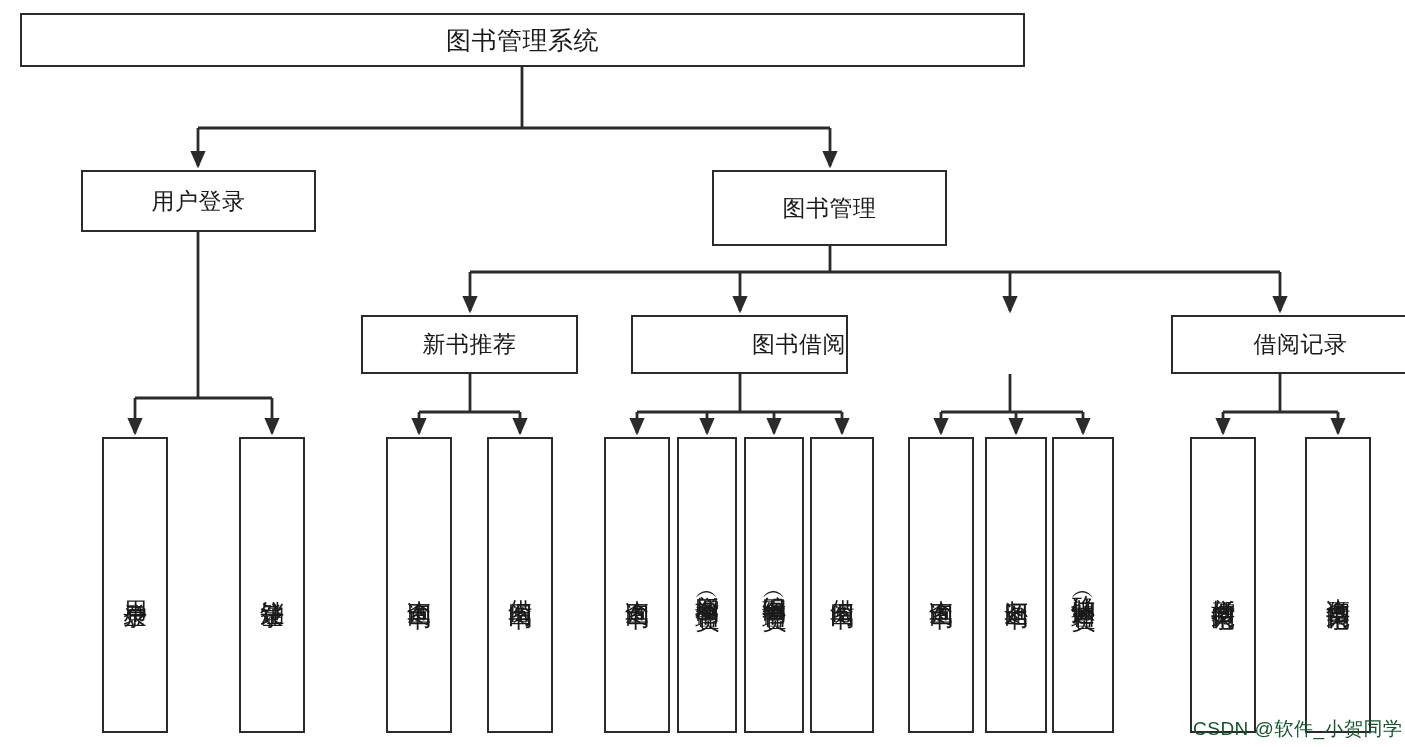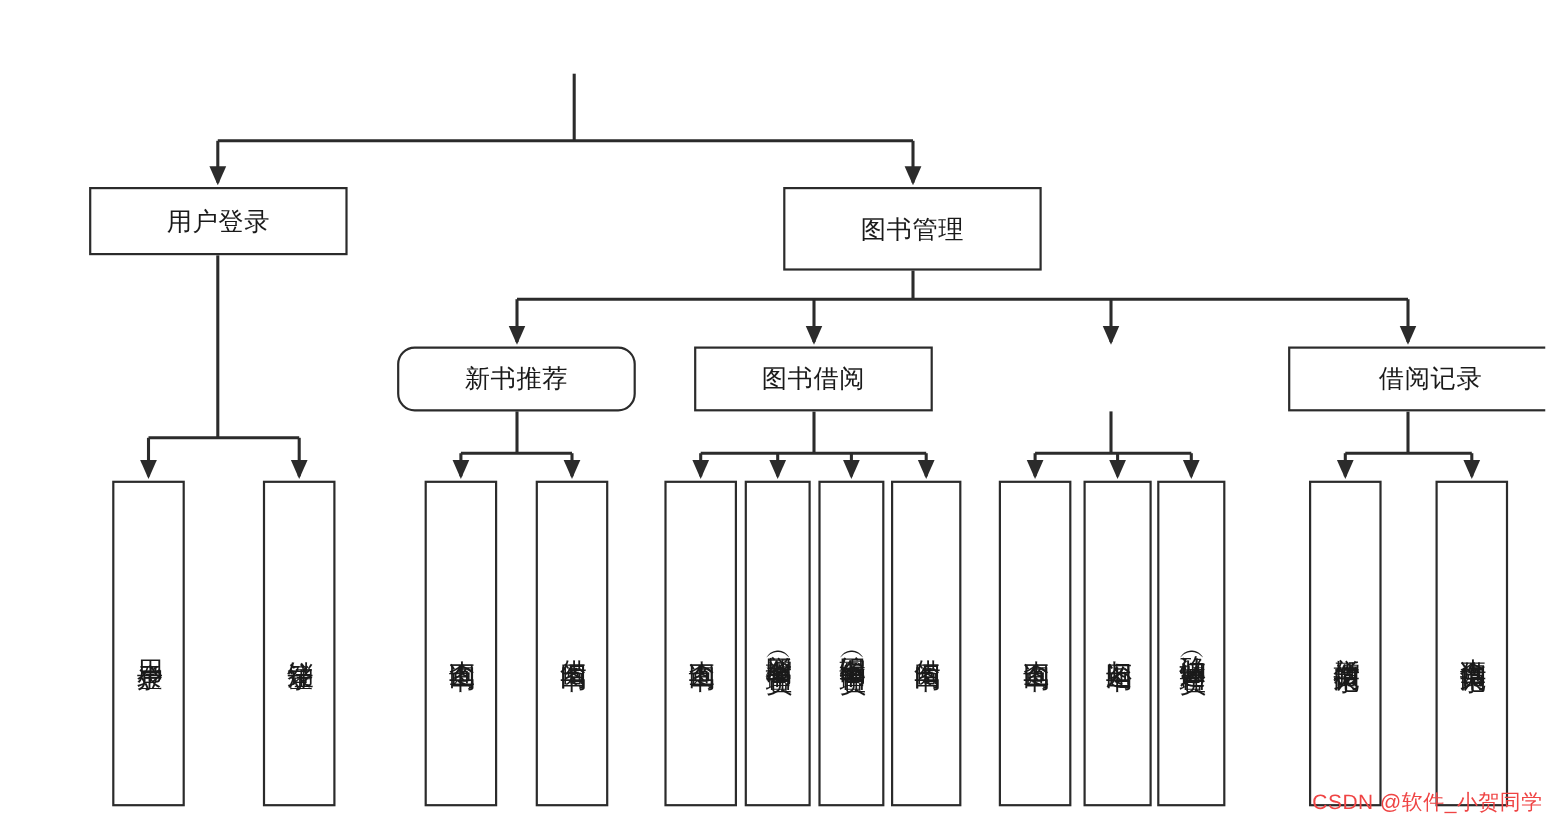--- a/index.html
+++ b/index.html
@@ -50,21 +50,21 @@
     text-orientation:upright;
     font-size:24px;
     line-height:1.02;
     letter-spacing:2px;
     white-space:normal;
     max-height:100%;
     text-align:center;
   }
   .watermark{
     position:absolute;
-    color:#ef4444;
+    color:#14532d;
     font-size:19px;
     white-space:nowrap;
     letter-spacing:0.5px;
     user-select:none;
   }
 </style>
 </head>
 <body>
 
 <div id="canvas">
@@ -112,32 +112,35 @@
       <path d="M 1016 412 L 1016 433" marker-end="url(#arrow)"></path>
       <path d="M 1083 412 L 1083 433" marker-end="url(#arrow)"></path>
 
       <path d="M 1280 374 L 1280 412"></path>
       <path d="M 1223 412 L 1338 412"></path>
       <path d="M 1223 412 L 1223 433" marker-end="url(#arrow)"></path>
       <path d="M 1338 412 L 1338 433" marker-end="url(#arrow)"></path>
     </g>
   </svg>
 
+  <div class="node h-root" style="left:20px;top:13px;width:1005px;height:54px;">
+    <span class="label">图书管理系统</span>
+  </div>
 
   <div class="node h-l2" style="left:81px;top:170px;width:235px;height:62px;">
     <span class="label">用户登录</span>
   </div>
   <div class="node h-l2" style="left:712px;top:170px;width:235px;height:76px;">
     <span class="label">图书管理</span>
   </div>
 
-  <div class="node h-l3" style="left:361px;top:315px;width:217px;height:59px;border-radius:16px;">
+  <div class="node h-l3" style="left:361px;top:315px;width:217px;height:59px;">
     <span class="label">新书推荐</span>
   </div>
-  <div class="node h-l3" style="left:631px;top:315px;width:217px;height:59px;">
+  <div class="node h-l3" style="left:631px;top:315px;width:217px;height:59px;justify-content:flex-end;">
     <span class="label">图书借阅</span>
   </div>
   <div class="node h-l3" style="left:1171px;top:315px;width:259px;height:59px;">
     <span class="label">借阅记录</span>
   </div>
 
   <div class="node v-leaf" style="left:102px;top:437px;width:66px;height:296px;">
     <span class="label">用户登录</span>
   </div>
   <div class="node v-leaf" style="left:239px;top:437px;width:66px;height:296px;">

